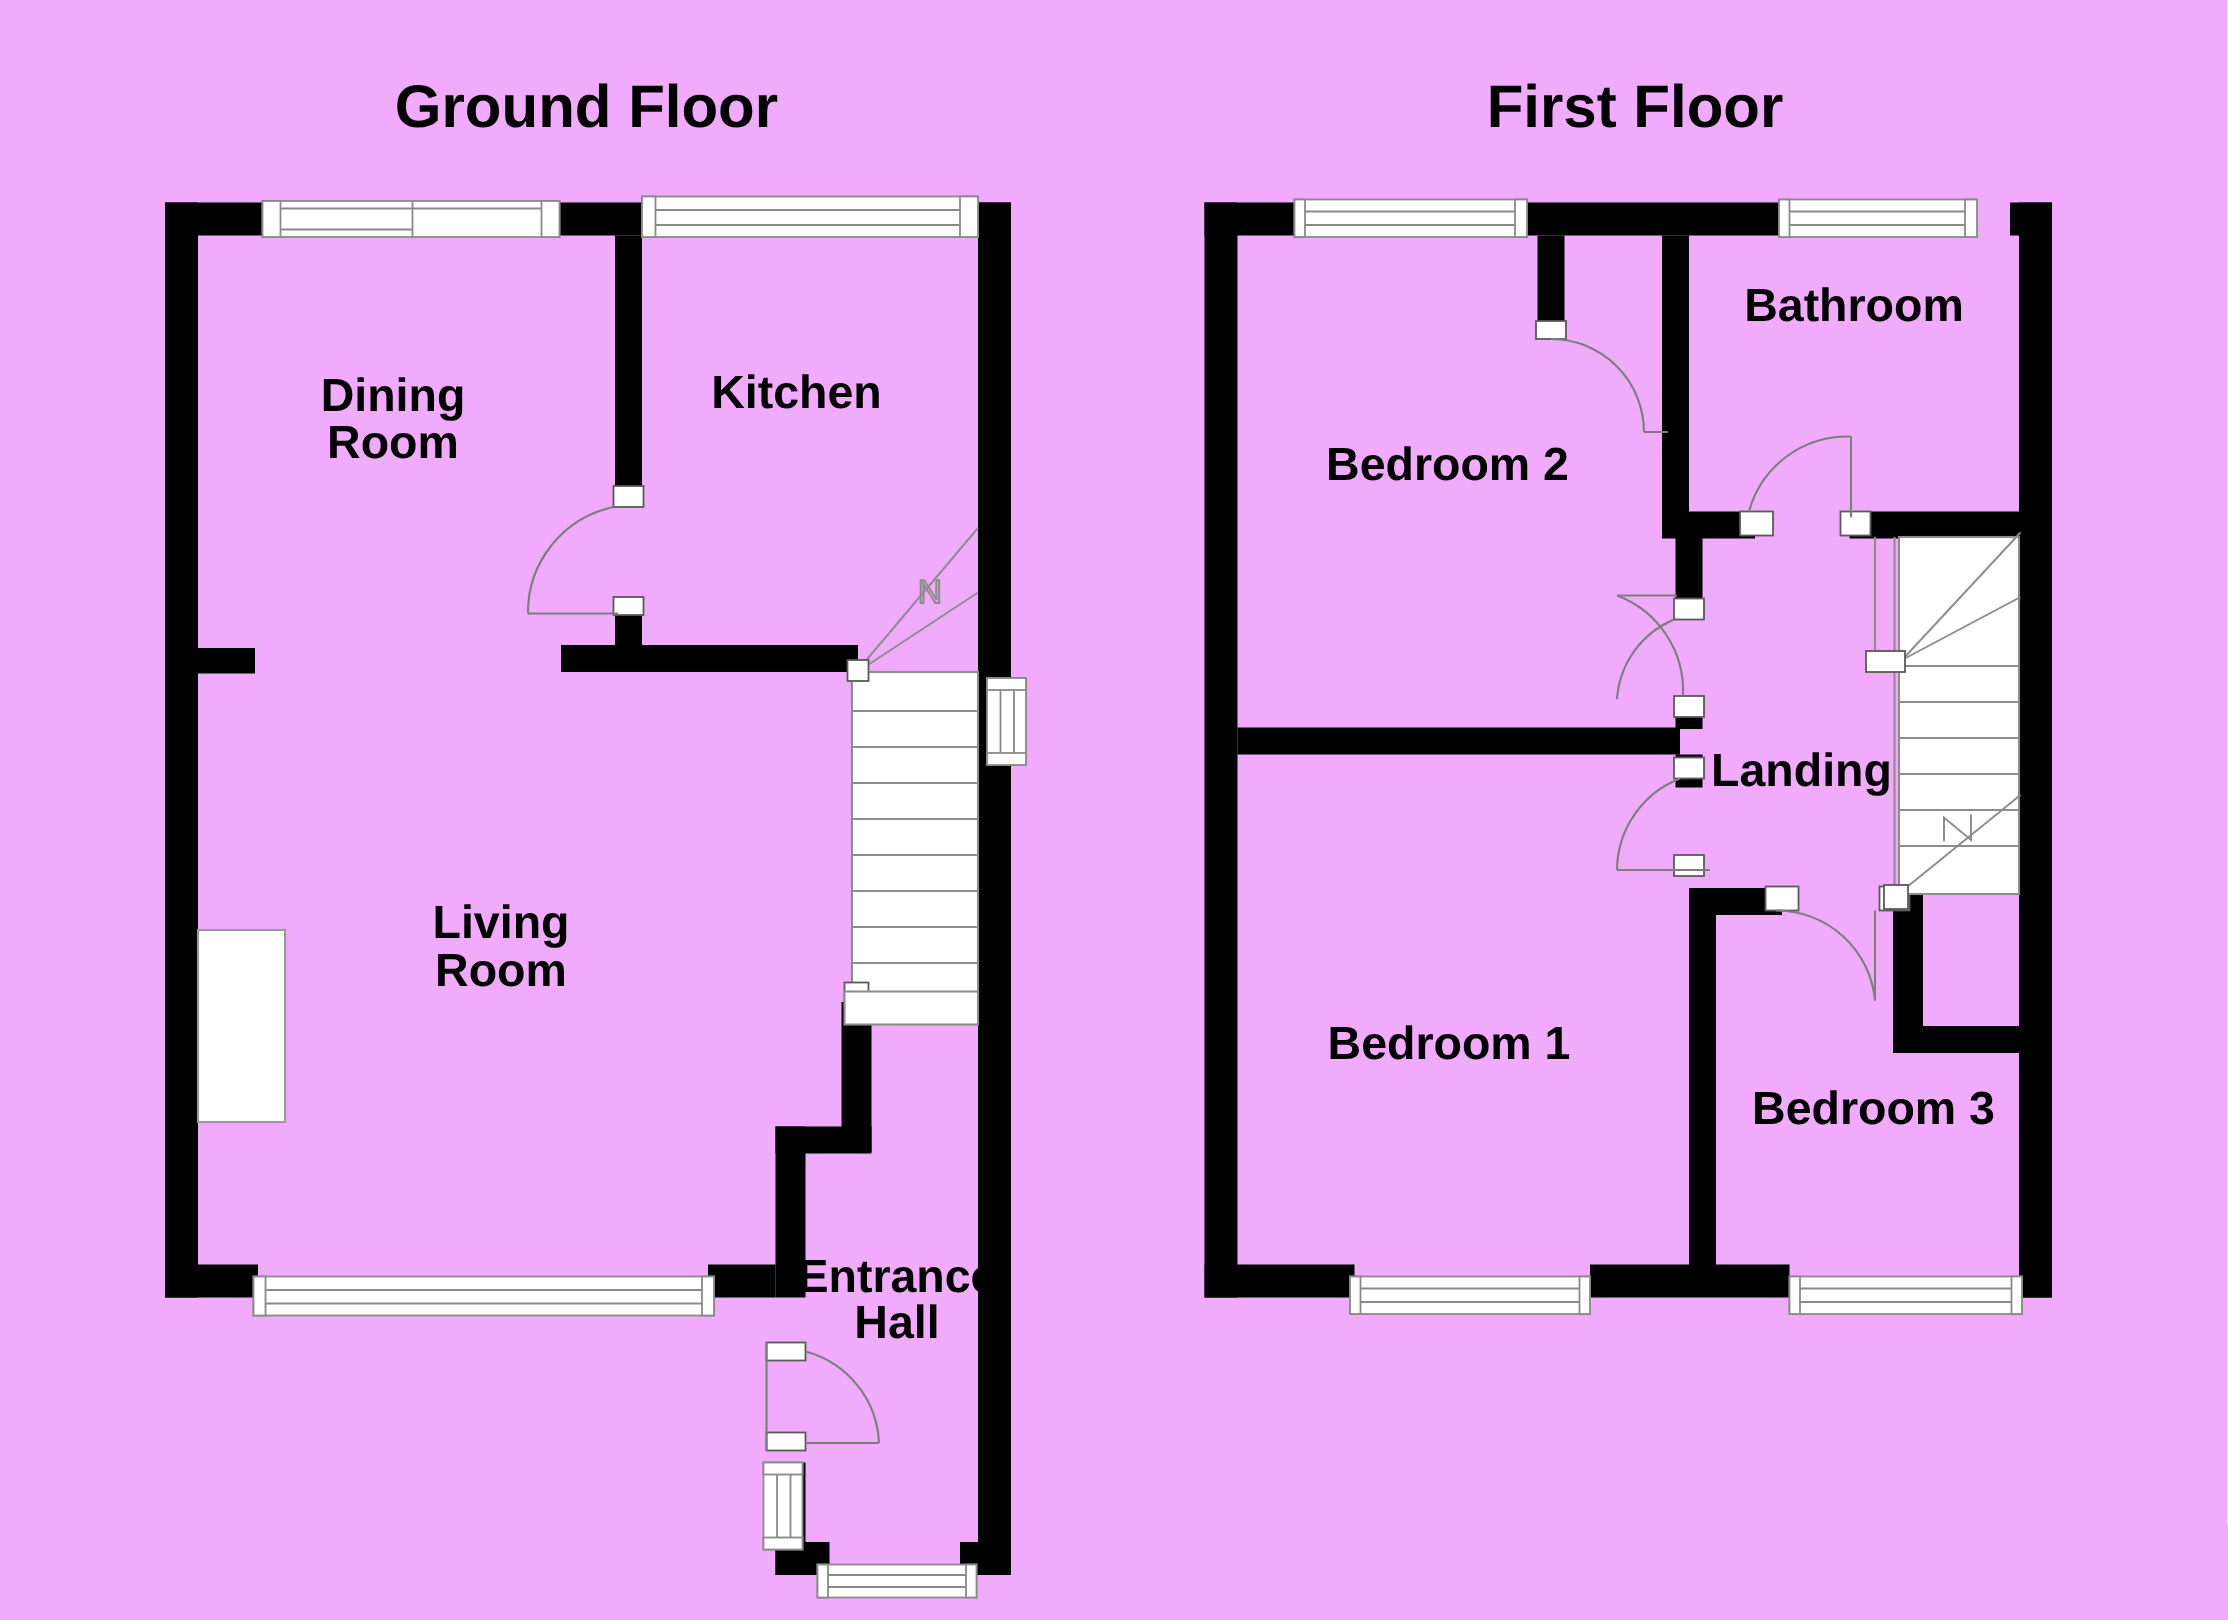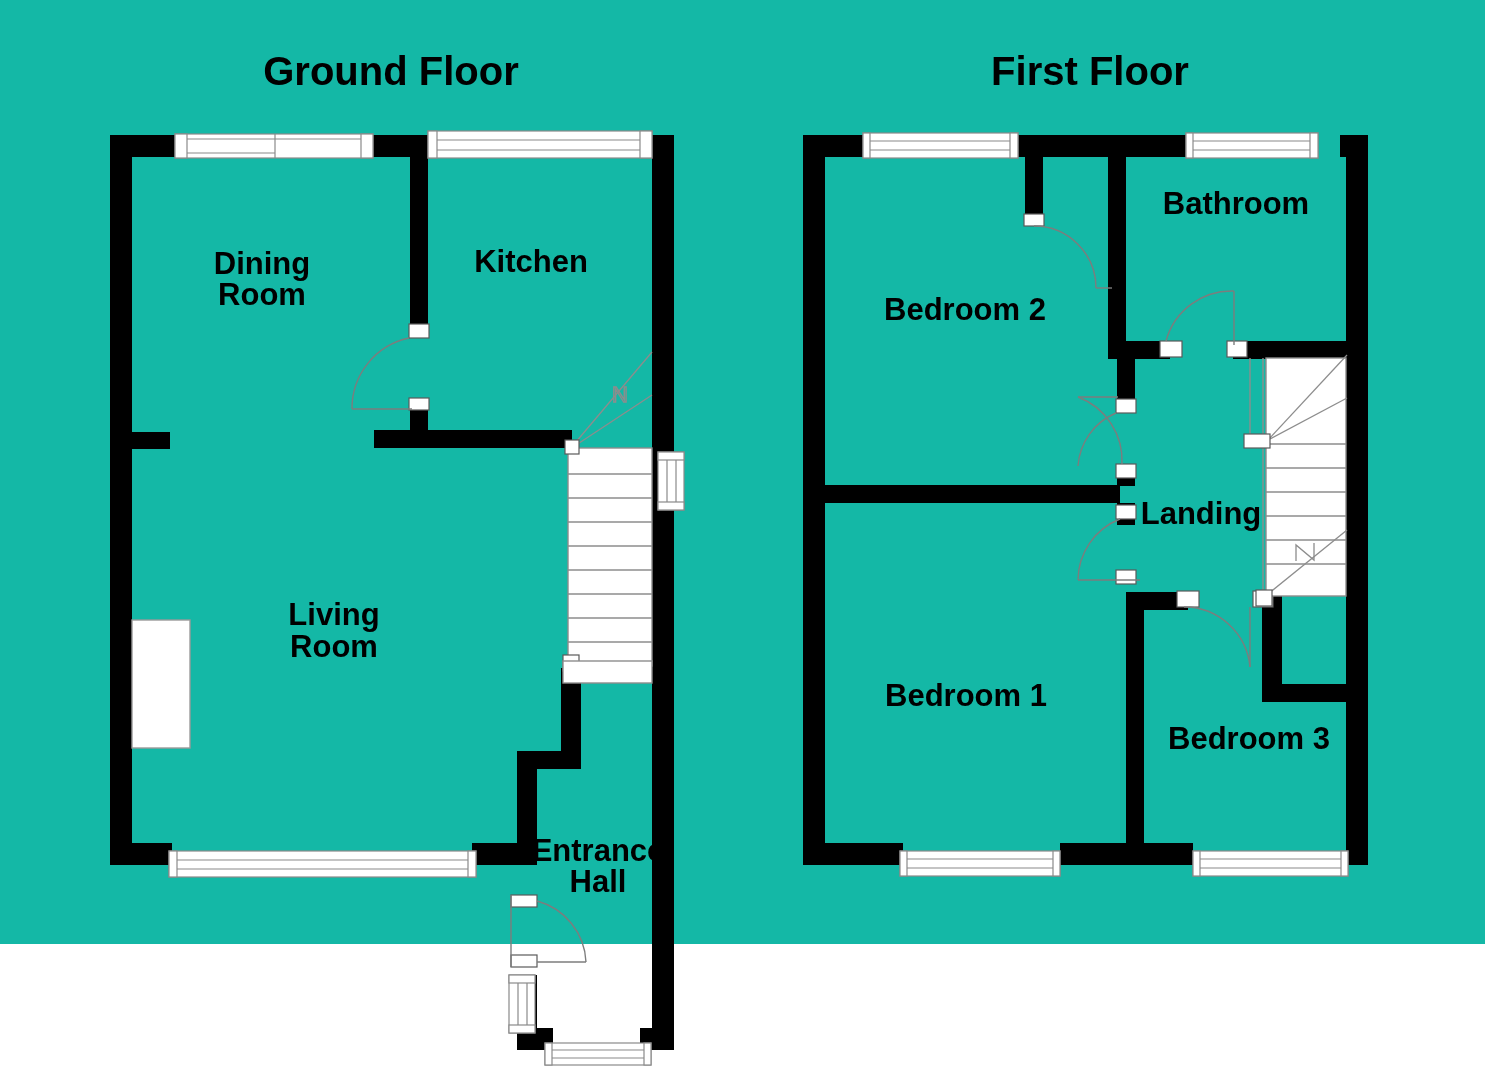--- a/index.html
+++ b/index.html
@@ -9,22 +9,22 @@
   }
   body {
     width: 1485px;
     height: 1080px;
     font-family: "Liberation Sans", sans-serif;
     overflow: hidden;
   }
   #plan-root {
     position: relative;
     width: 1485px;
-    height: 944px;
-    background: #14b8a6;
+    height: 1080px;
+    background: #f0abfc;
   }
   svg.floorplan {
     position: absolute;
     top: 0;
     left: 0;
     width: 1485px;
     height: 1080px;
     display: block;
   }
   .floor-title {

